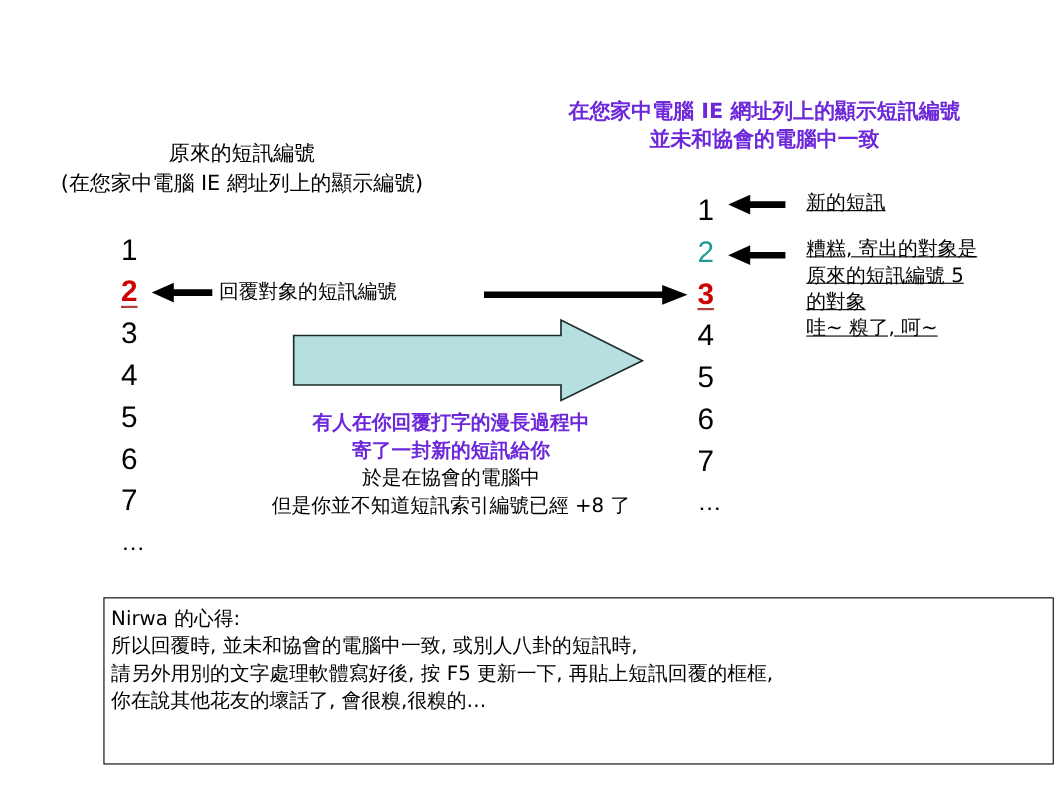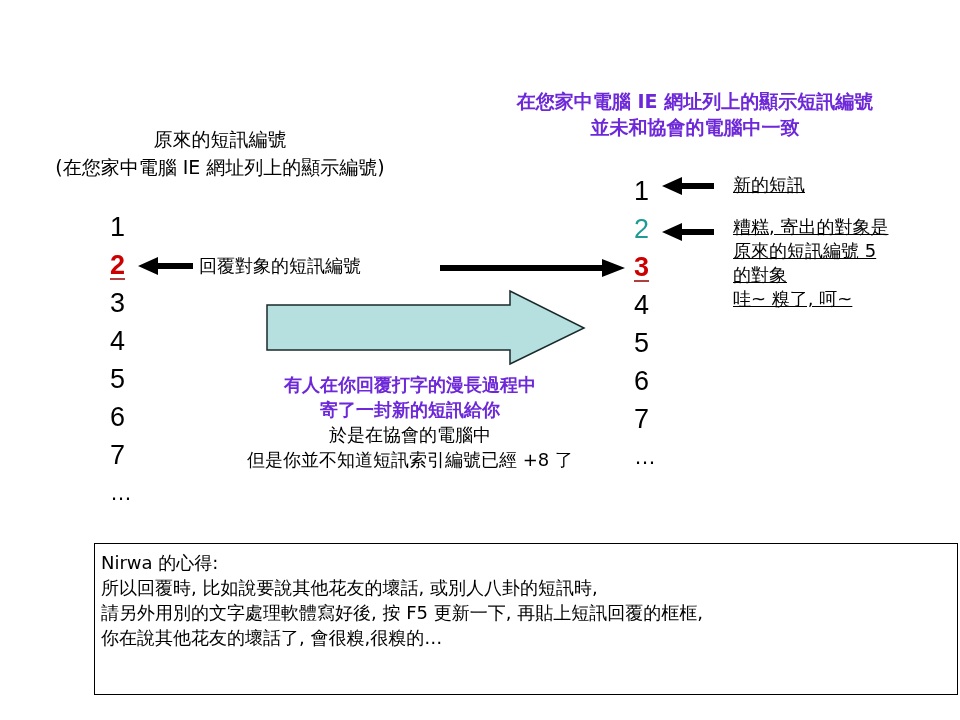--- a/index.html
+++ b/index.html
@@ -98,16 +98,16 @@
 
 <div class="abs middle center">
   <div class="blue">有人在你回覆打字的漫長過程中</div>
   <div class="blue">寄了一封新的短訊給你</div>
   <div>於是在協會的電腦中</div>
   <div>但是你並不知道短訊索引編號已經 +8 了</div>
 </div>
 
 <div class="abs box">
   <div>Nirwa 的心得:</div>
-  <div>所以回覆時, 比如說要說其他花友的壞話, 或別人八卦的短訊時,</div>
+  <div>所以回覆時, 並未和協會的電腦中一致, 或別人八卦的短訊時,</div>
   <div>請另外用別的文字處理軟體寫好後, 按 F5 更新一下, 再貼上短訊回覆的框框,</div>
   <div>你在說其他花友的壞話了, 會很糗,很糗的…</div>
 </div>
 
 </body></html>

